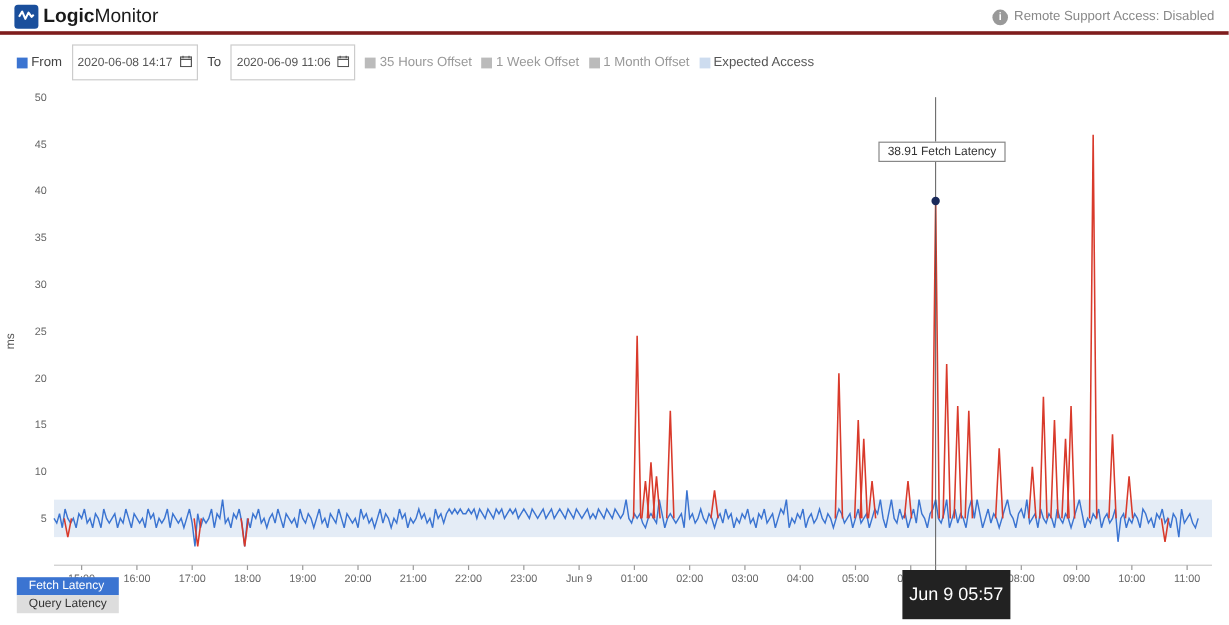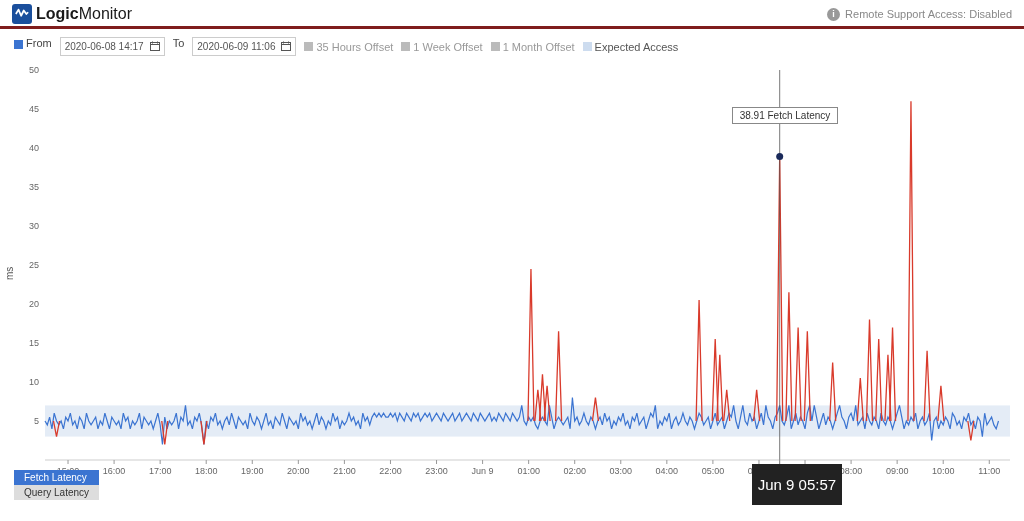--- a/index.html
+++ b/index.html
@@ -5,27 +5,27 @@
   * { box-sizing: border-box; margin: 0; padding: 0; }
   body { font-family: -apple-system, BlinkMacSystemFont, "Segoe UI", Arial, sans-serif; background: #fff; color: #333; width: 1024px; height: 521px; overflow: hidden; }
   .topbar { display: flex; align-items: center; justify-content: space-between; padding: 4px 12px 2px 12px; border-bottom: 3px solid #7f1d1d; }
   .logo { display: flex; align-items: center; gap: 4px; }
   .logo-mark { width: 20px; height: 20px; background: #1a4f9c; border-radius: 3px; display: flex; align-items: center; justify-content: center; }
   .logo-mark svg { width: 14px; height: 14px; }
   .logo-text { font-size: 16px; font-weight: 500; color: #1a1a1a; }
   .logo-text .bold { font-weight: 700; }
   .support { display: flex; align-items: center; gap: 5px; font-size: 11px; color: #888; }
   .support-icon { width: 13px; height: 13px; border-radius: 50%; background: #999; color: #fff; font-weight: 700; font-size: 9px; display: flex; align-items: center; justify-content: center; }
-  .toolbar { display: flex; gap: 8px; padding: 8px 14px 4px 14px; font-size: 11px; color: #555; }
+  .toolbar { display: flex; align-items: center; gap: 8px; padding: 8px 14px 4px 14px; font-size: 11px; color: #555; }
   .swatch { width: 9px; height: 9px; display: inline-block; margin-right: 3px; vertical-align: middle; }
   .sw-blue { background: #3b74d1; }
   .sw-grey { background: #bbb; }
   .sw-band { background: #cddcef; }
   .tl-label { color: #444; }
-  .date-input { border: 1px solid #ccc; padding: 2px 4px; font-size: 10px; background: #fff; display: inline-flex; align-items: center; gap: 6px; height: 19px; }
+  .date-input { border: 1px solid #ccc; padding: 2px 4px; font-size: 10px; background: #fff; display: inline-flex; align-items: center; gap: 6px; height: 30px; }
   .cal-icon svg { width: 10px; height: 10px; }
   .option { color: #999; display: inline-flex; align-items: center; }
   .chart-wrap { position: relative; width: 1024px; height: 440px; }
   svg.chart { position: absolute; top: 0; left: 0; }
   .tooltip { position: absolute; background: #fff; border: 1px solid #888; padding: 2px 7px; font-size: 10px; color: #333; white-space: nowrap; }
   .xaxis-hover { position: absolute; background: #222; color: #fff; font-size: 15px; padding: 12px 6px; }
   .tabs { position: absolute; bottom: 0; left: 14px; display: flex; flex-direction: column; }
   .tab { font-size: 10px; padding: 2px 10px; cursor: pointer; }
   .tab.active { background: #3b74d1; color: #fff; }
   .tab.inactive { background: #ddd; color: #333; }

